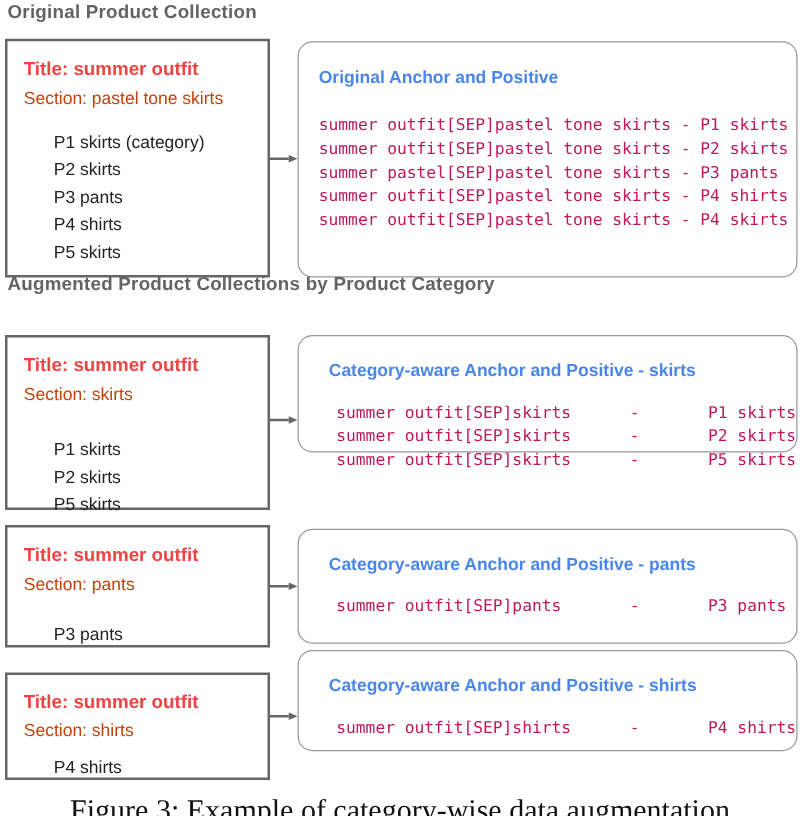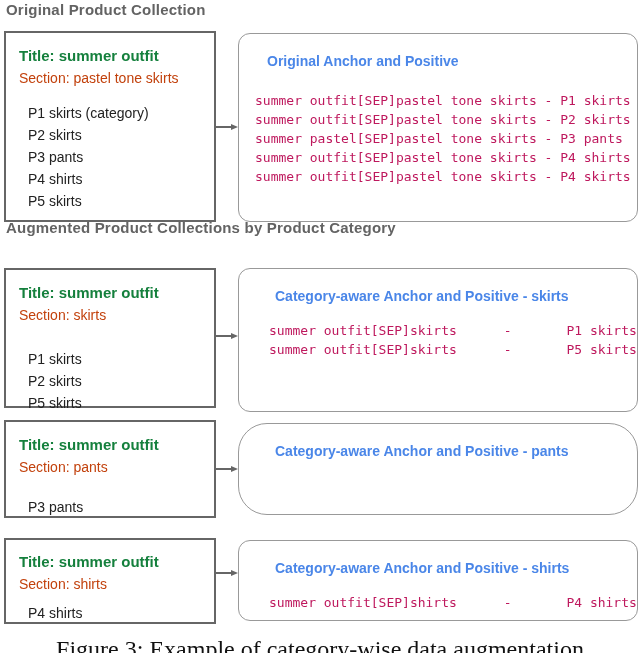--- a/index.html
+++ b/index.html
@@ -11,37 +11,37 @@
   .sec-heading {
     position: absolute; left: 6px;
     font-size: 15px; font-weight: bold; color: #636363;
     letter-spacing: 0.2px; white-space: nowrap;
   }
   .left-box {
     position: absolute; box-sizing: border-box;
     border: 2px solid #666666; background: #ffffff;
     padding: 11px 8px 0 13px;
   }
-  .box-title { font-size: 15px; font-weight: bold; color: #15803d; line-height: 23px; white-space: nowrap; }
+  .box-title { font-size: 15px; font-weight: bold; color: #ef4444; line-height: 23px; white-space: nowrap; }
   .box-section { font-size: 14px; color: #c2410c; line-height: 23px; white-space: nowrap; }
-  .items { margin-left: 9px; }
+  .items { margin-left: 24px; }
   .items.g12 { margin-top: 12px; }
   .items.g21 { margin-top: 21px; }
   .items.g17 { margin-top: 17px; }
   .items.g6  { margin-top: 6px; }
   .item { font-size: 14px; color: #222222; line-height: 22px; white-space: nowrap; }
   .right-box {
     position: absolute; box-sizing: border-box;
     border: 1.5px solid #999999; border-radius: 12px;
     background: #ffffff; padding: 17px 8px 0 16px;
   }
   .right-box.aug { padding-left: 24px; }
   .right-header {
     font-size: 14px; font-weight: bold; color: #4a86e8;
-    line-height: 20px; white-space: nowrap; margin-left: 12px;
+    line-height: 20px; white-space: nowrap;
   }
   .mono-lines { margin-top: 20px; }
   .aug .mono-lines { margin-top: 15px; margin-left: 6px; }
   .mono-line {
     font-family: "DejaVu Sans Mono", monospace;
     font-size: 13px; line-height: 19px; color: #be185d;
     white-space: pre;
   }
   .arrow { position: absolute; width: 15px; height: 0; border-top: 2px solid #666666; }
   .arrow::after {
@@ -92,49 +92,53 @@
   <div class="left-box" style="left:4px; top:268px; width:212px; height:140px;">
     <div class="box-title">Title: summer outfit</div>
     <div class="box-section">Section: skirts</div>
     <div class="items g21">
       <div class="item">P1 skirts</div>
       <div class="item">P2 skirts</div>
       <div class="item">P5 skirts</div>
     </div>
   </div>
   <div class="arrow" style="left:216px; top:335px;"></div>
-  <div class="right-box aug" style="left:238px; top:268px; width:400px; height:144px;">
+  <div class="right-box aug" style="left:238px; top:268px; width:400px; height:94px;">
     <div class="right-header">Category-aware Anchor and Positive - skirts</div>
     <div class="mono-lines">
       <div class="mono-line">summer outfit[SEP]skirts      -       P1 skirts</div>
+      <div class="mono-line">summer outfit[SEP]skirts      -       P2 skirts</div>
       <div class="mono-line">summer outfit[SEP]skirts      -       P5 skirts</div>
     </div>
   </div>
 
   <div class="left-box" style="left:4px; top:420px; width:212px; height:98px;">
     <div class="box-title">Title: summer outfit</div>
     <div class="box-section">Section: pants</div>
     <div class="items g17">
       <div class="item">P3 pants</div>
     </div>
   </div>
   <div class="arrow" style="left:216px; top:468px;"></div>
-  <div class="right-box aug" style="left:238px; top:423px; width:400px; height:92px;border-radius:29px;">
+  <div class="right-box aug" style="left:238px; top:423px; width:400px; height:92px;">
     <div class="right-header">Category-aware Anchor and Positive - pants</div>
+    <div class="mono-lines">
+      <div class="mono-line">summer outfit[SEP]pants       -       P3 pants</div>
+    </div>
   </div>
 
   <div class="left-box" style="left:4px; top:538px; width:212px; height:86px; padding-top:10px;">
     <div class="box-title">Title: summer outfit</div>
     <div class="box-section">Section: shirts</div>
     <div class="items g6">
       <div class="item">P4 shirts</div>
     </div>
   </div>
   <div class="arrow" style="left:216px; top:572px;"></div>
-  <div class="right-box aug" style="left:238px; top:540px; width:400px; height:81px;">
+  <div class="right-box aug" style="left:238px; top:520px; width:400px; height:81px;">
     <div class="right-header">Category-aware Anchor and Positive - shirts</div>
     <div class="mono-lines">
       <div class="mono-line">summer outfit[SEP]shirts      -       P4 shirts</div>
     </div>
   </div>
 
   <div class="caption">Figure 3: Example of category-wise data augmentation</div>
 
 </div>
 

